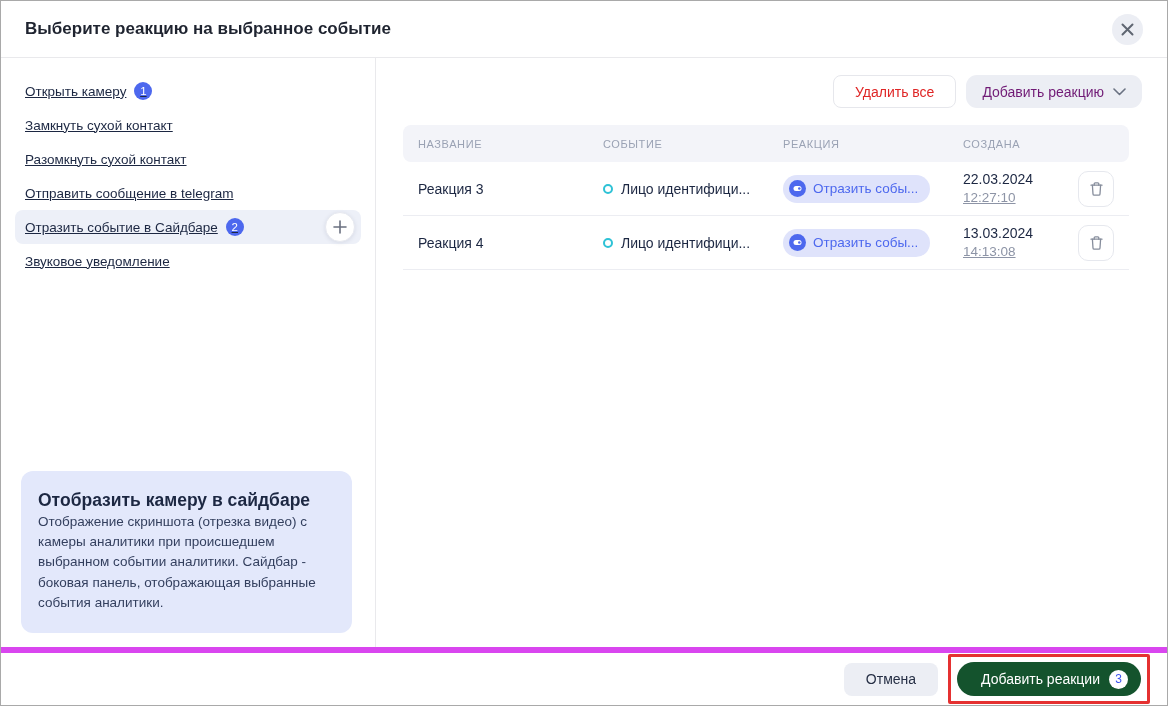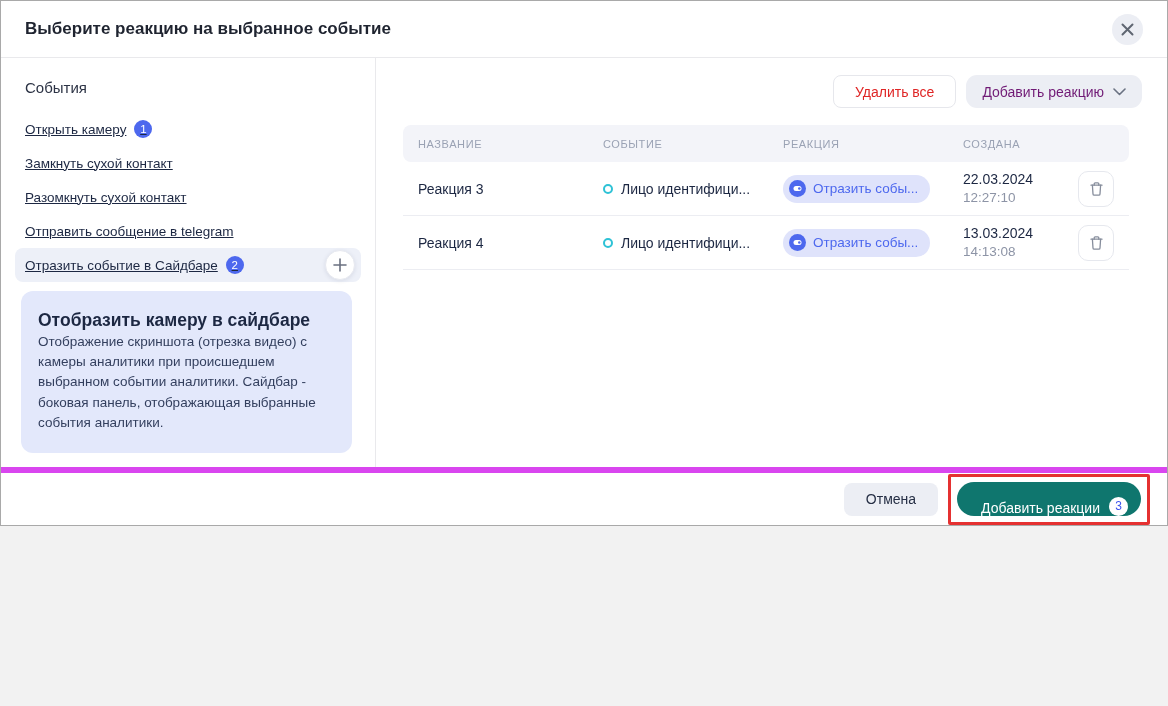--- a/index.html
+++ b/index.html
@@ -5,21 +5,21 @@
   * { margin: 0; padding: 0; box-sizing: border-box; }
   html, body { background: #f2f2f2; }
   body {
     font-family: "Liberation Sans", "DejaVu Sans", sans-serif;
     color: #1c2742;
     -webkit-font-smoothing: antialiased;
   }
   .dialog {
     position: relative;
     width: 1168px;
-    height: 526px;
+    height: 706px;
     background: #ffffff;
     border: 1px solid #a9a9a9;
     display: flex;
     flex-direction: column;
     overflow: hidden;
   }
   
   .dlg-header {
     position: relative;
     height: 57px;
@@ -174,21 +174,21 @@
     height: 28px;
     padding: 0 12px 0 6px;
     border-radius: 15px;
     background: #dfe3fb;
     color: #4d68ee;
     font-size: 13.5px;
     max-width: 155px;
   }
   .chip-label { white-space: nowrap; overflow: hidden; }
   .created-date { font-size: 14px; color: #1c2742; line-height: 1.35; }
-  .created-time { font-size: 13.5px; color: #8d94a6; line-height: 1.35; }
+  .created-time { font-size: 13.5px; color: #8d94a6; line-height: 1.35; text-decoration: underline; }
   .icon-btn {
     width: 36px; height: 36px;
     border-radius: 10px;
     background: #ffffff;
     border: 1px solid #e6e8ee;
     display: flex; align-items: center; justify-content: center;
     cursor: pointer;
   }
   
   .dlg-footer {
@@ -200,27 +200,26 @@
     padding-right: 17px;
     gap: 10px;
     background: #ffffff;
   }
   .annotation-box {
     border: 3px solid #e53131;
     padding: 5px 6px;
     border-radius: 2px;
   }
   .btn-primary {
-    background: #0f766e;
+    background: #14532d;
     color: #ffffff;
     height: 34px;
     border-radius: 17px;
     padding: 0 13px 0 24px;
     gap: 9px;
-    align-items: flex-end;
   }
   .badge-light {
     width: 19px; height: 19px;
     border-radius: 50%;
     background: #ffffff;
     color: #3d55ee;
     font-size: 12px;
     display: inline-flex; align-items: center; justify-content: center;
   }
 </style>
@@ -236,21 +235,20 @@
         <svg width="13" height="13" viewBox="0 0 13 13">
             <path d="M1.5 1.5 L11.5 11.5 M11.5 1.5 L1.5 11.5" stroke="#5f6672" stroke-width="2" stroke-linecap="round"></path>
           </svg>
       </span>
     </button>
   </div>
 
   <div class="dlg-body">
 
     <div class="sidebar">
-      <div class="sidebar-title">События</div>
       <ul class="event-list">
         <li class="event-item">
           <span>Открыть камеру</span>
           <span class="count-badge">1</span>
         </li>
         <li class="event-item">
           <span>Замкнуть сухой контакт</span>
         </li>
         <li class="event-item">
           <span>Разомкнуть сухой контакт</span>

